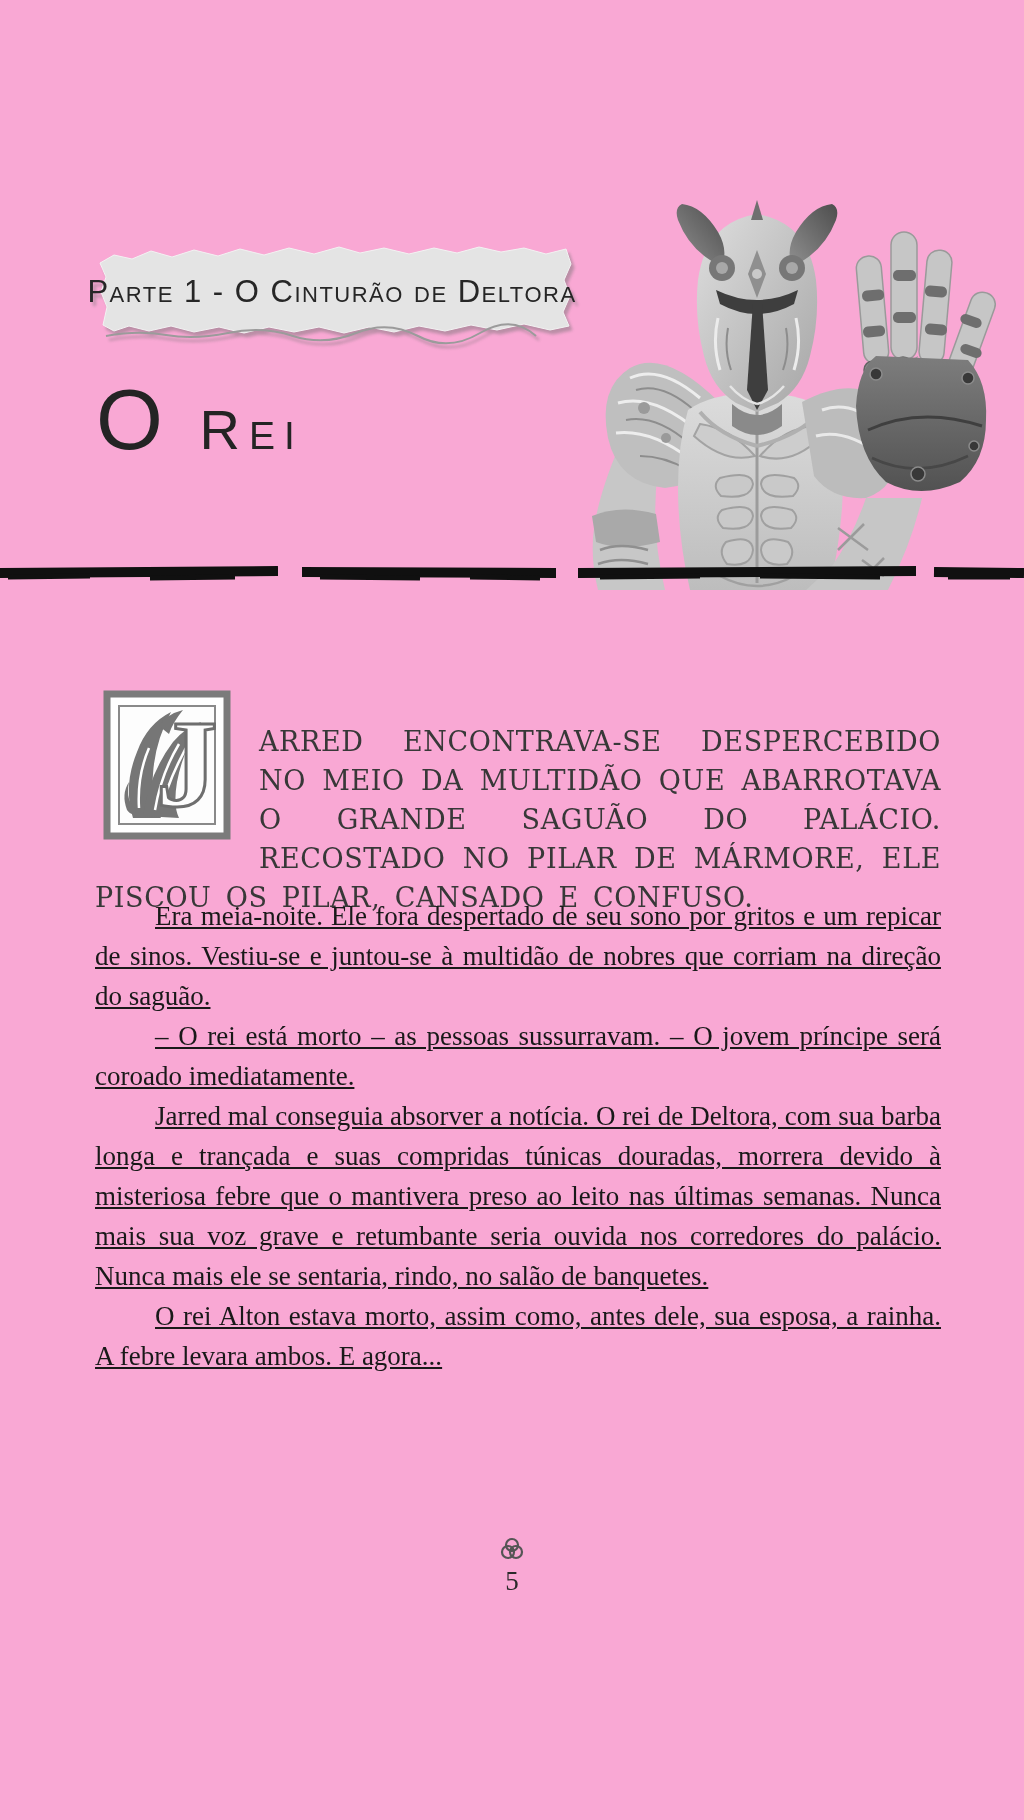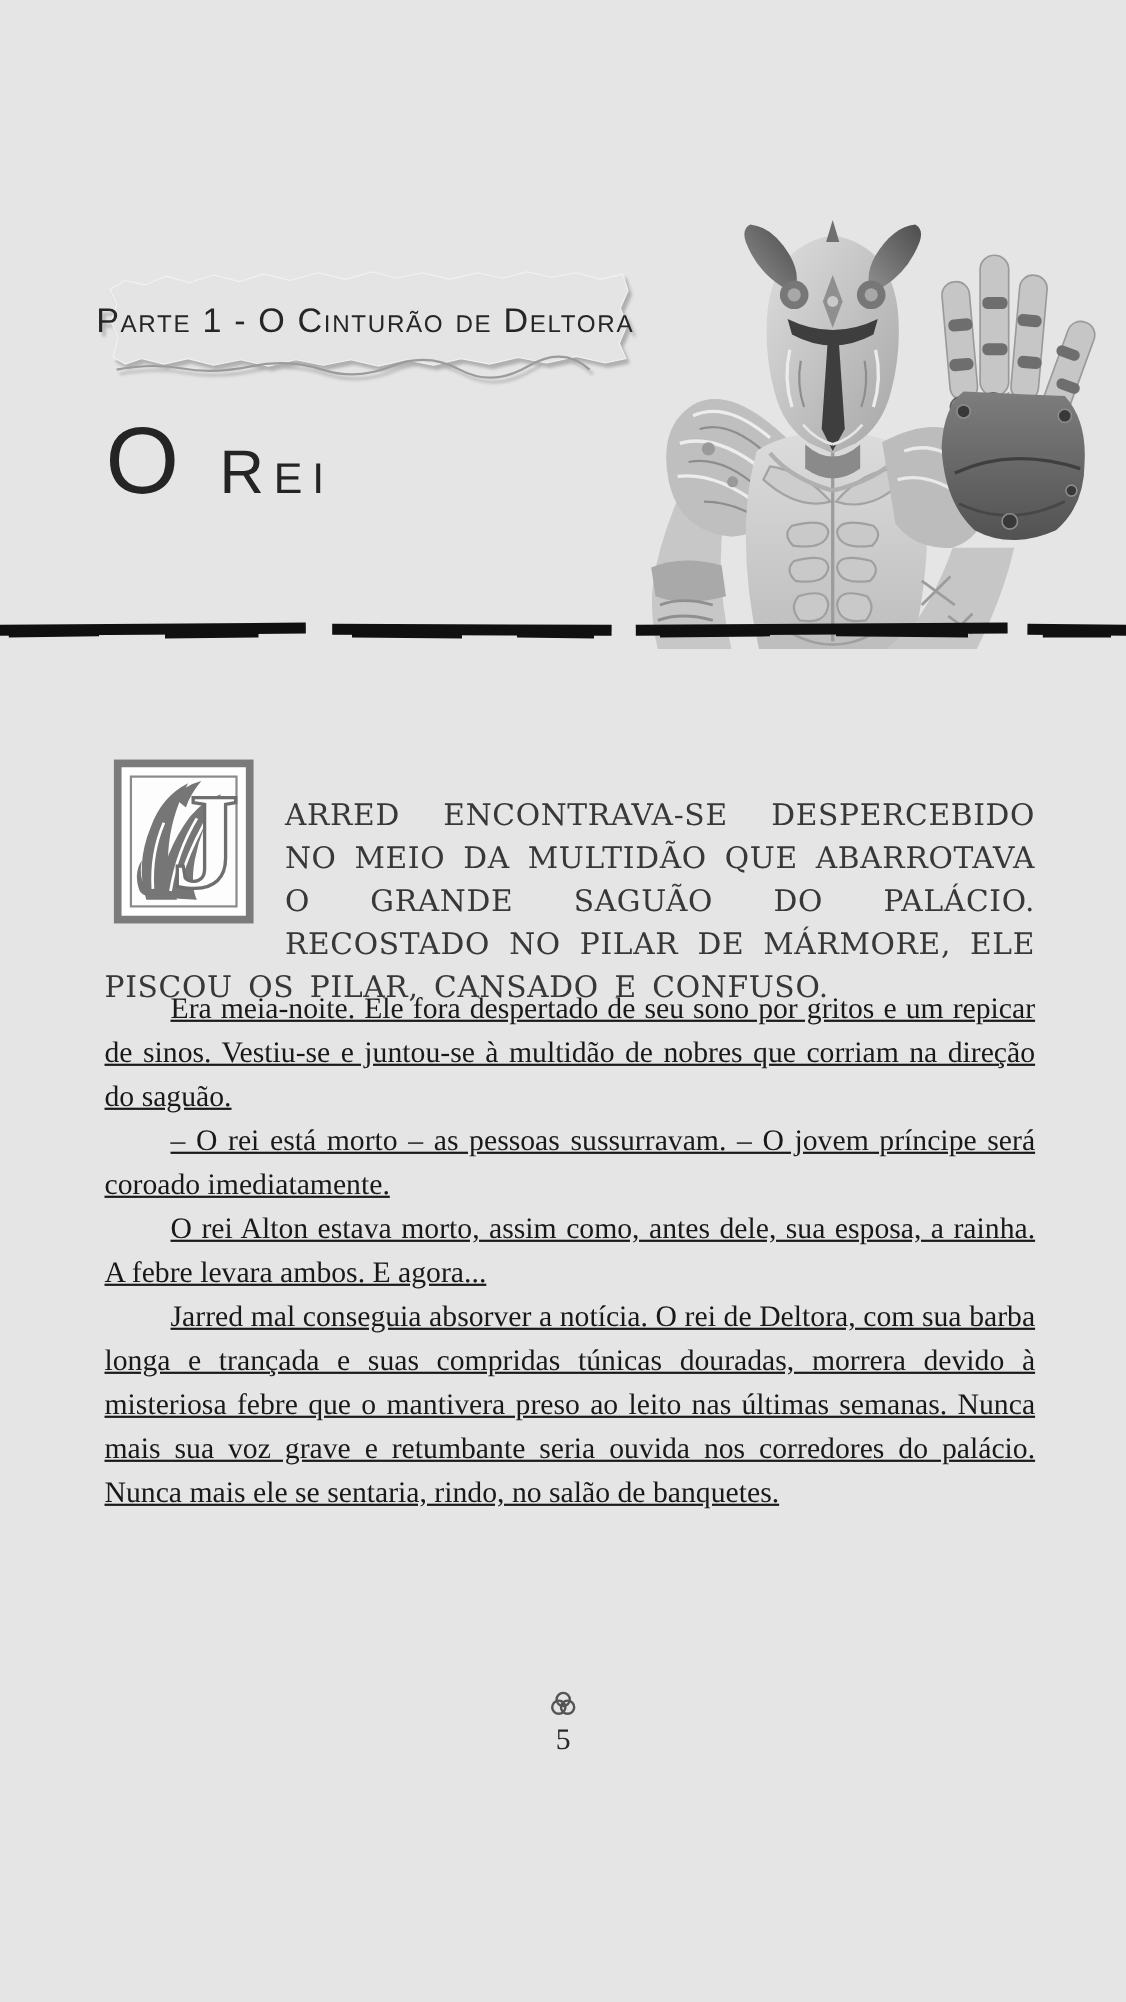--- a/index.html
+++ b/index.html
@@ -1,20 +1,20 @@
 <!DOCTYPE html>
 <html><head>
 <meta charset="utf-8">
 <style>
   html,body{margin:0;padding:0;background:#ffffff;}
   .page{
     position:relative;
     width:1024px;height:1820px;
     margin:0 auto;
-    background:#e5e5e5;
+    background:#f9a8d4;
     overflow:hidden;
     font-family:"Liberation Serif", serif;
     color:#1b1b1b;
   }
 
   
   .banner{position:absolute;left:88px;top:236px;width:492px;height:112px;}
   .banner svg{filter:drop-shadow(3px 4px 1.5px rgba(110,110,110,.45));}
   .banner-text{
     font-family:"Liberation Sans", sans-serif;
@@ -255,22 +255,22 @@
         <path d="M64,100 Q74,72 90,46"></path>
       </g>
       <text x="84" y="116" text-anchor="middle" font-family="Liberation Serif, serif" font-size="124" font-weight="bold" fill="#fdfdfd" stroke="#6e6e6e" stroke-width="3">J</text>
     </svg>
     <p>ARRED ENCONTRAVA-SE DESPERCEBIDO NO MEIO DA MULTIDÃO QUE ABARROTAVA O GRANDE SAGUÃO DO PALÁCIO. RECOSTADO NO PILAR DE MÁRMORE, ELE PISCOU OS PILAR, CANSADO E CONFUSO.</p>
   </div>
 
   <div class="body-text">
     <p>Era meia-noite. Ele fora despertado de seu sono por gritos e um repicar de sinos. Vestiu-se e juntou-se à multidão de nobres que corriam na direção do saguão.</p>
     <p>– O rei está morto – as pessoas sussurravam. – O jovem príncipe será coroado imediatamente.</p>
+    <p>Jarred mal conseguia absorver a notícia. O rei de Deltora, com sua barba longa e trançada e suas compridas túnicas douradas, morrera devido à misteriosa febre que o mantivera preso ao leito nas últimas semanas. Nunca mais sua voz grave e retumbante seria ouvida nos corredores do palácio. Nunca mais ele se sentaria, rindo, no salão de banquetes.</p>
     <p>O rei Alton estava morto, assim como, antes dele, sua esposa, a rainha. A febre levara ambos. E agora...</p>
-    <p>Jarred mal conseguia absorver a notícia. O rei de Deltora, com sua barba longa e trançada e suas compridas túnicas douradas, morrera devido à misteriosa febre que o mantivera preso ao leito nas últimas semanas. Nunca mais sua voz grave e retumbante seria ouvida nos corredores do palácio. Nunca mais ele se sentaria, rindo, no salão de banquetes.</p>
   </div>
 
   <div class="ornament">
     <svg width="26" height="26" viewBox="0 0 26 26">
       <g fill="none" stroke="#555555" stroke-width="2.2">
         <circle cx="9" cy="16" r="6"></circle>
         <circle cx="17" cy="16" r="6"></circle>
         <circle cx="13" cy="9" r="6"></circle>
       </g>
       <circle cx="13" cy="13.5" r="1.8" fill="#555555"></circle>

